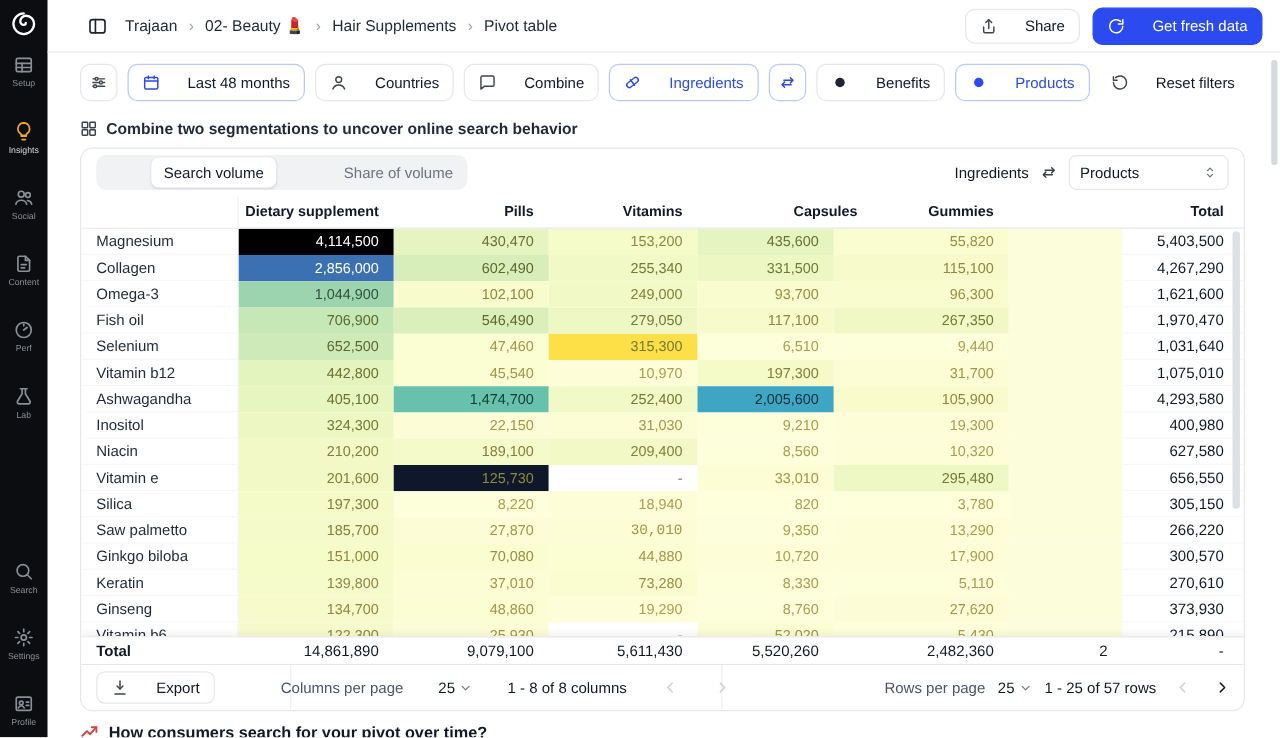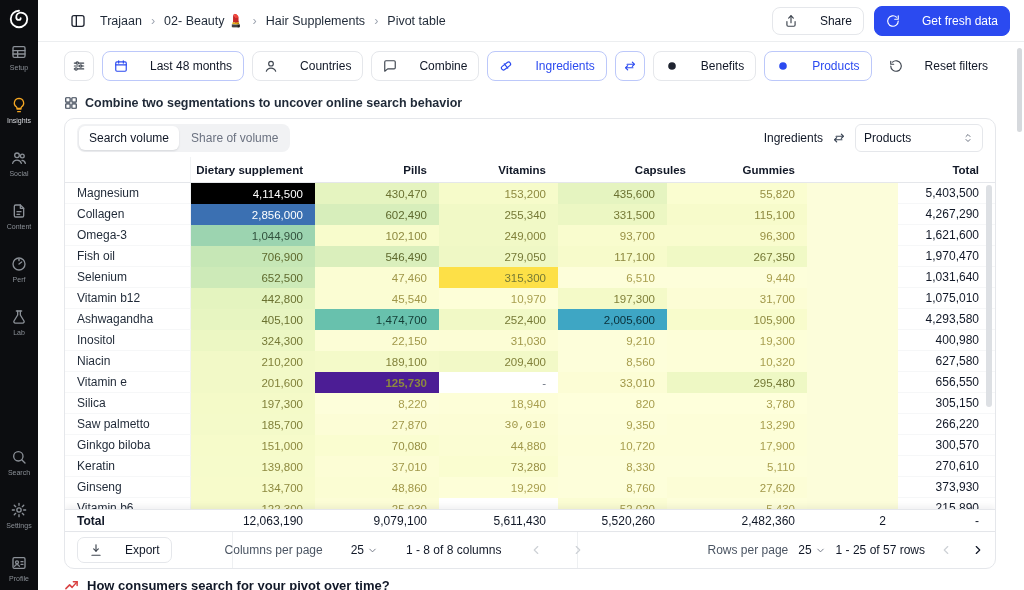--- a/index.html
+++ b/index.html
@@ -50,21 +50,21 @@
   .section-head{display:flex;align-items:center;gap:7px;padding:6px 14px 8px 26px;
                 font-size:12.5px;font-weight:700;color:#1f2937;}
   .section-head svg{width:14px;height:14px;color:#374151;}
 
   
   .card{margin:0 28px 0 26px;width:932px;border:1px solid #e5e7eb;border-radius:10px;
         background:#fff;position:relative;overflow:hidden;flex-shrink:0;}
   .card-top{height:38px;display:flex;align-items:center;padding:0 12px;gap:10px;}
   .seg{background:#f1f2f4;border-radius:8px;padding:2px;display:flex;gap:2px;}
   .seg .tab{height:24px;padding:0 10px;font-size:12px;color:#6b7280;display:flex;align-items:center;
-            border-radius:6px;cursor:pointer;white-space:nowrap;}
+            border-radius:6px;cursor:pointer;white-space:nowrap;margin-left:42px;}
   .seg .tab.active{background:#fff;color:#111827;font-weight:500;box-shadow:0 1px 2px rgba(16,24,40,.12);}
   .dim-controls{margin-left:auto;display:flex;align-items:center;gap:9px;}
   .dim-label{font-size:12px;font-weight:500;color:#111827;}
   .swap-btn{border:none;background:transparent;padding:0;cursor:pointer;color:#374151;}
   .swap-btn svg{width:14px;height:14px;}
   .select{width:128px;height:28px;border:1px solid #e5e7eb;border-radius:6px;display:flex;align-items:center;
           justify-content:space-between;padding:0 8px;font-size:12px;color:#111827;cursor:pointer;background:#fff;}
   .select svg{width:12px;height:12px;color:#6b7280;}
 
   
@@ -483,21 +483,21 @@
             <div class="cell num" style="width: 124px; background: rgb(244, 250, 201); color: rgb(129, 129, 58);">189,100</div>
             <div class="cell num" style="width: 119px; background: rgb(242, 249, 199); color: rgb(129, 129, 58);">209,400</div>
             <div class="cell num" style="width: 109px; background: rgb(253, 254, 218); color: rgb(168, 158, 78);">8,560</div>
             <div class="cell num" style="width: 140px; background: rgb(253, 254, 216); color: rgb(168, 158, 78);">10,320</div>
             <div class="cell num" style="width: 91px; background: rgb(252, 253, 218);"></div>
             <div class="cell num totalcol" style="width: 97px;">627,580</div>
           </div>
           <div class="trow">
             <div class="cell label" style="width: 126px;">Vitamin e</div>
             <div class="cell num" style="width: 124px; background: rgb(242, 249, 199); color: rgb(129, 129, 58);">201,600</div>
-            <div class="cell num" style="width: 124px; background: #4c1d95; color: rgb(141, 137, 63); font-weight: bold;">125,730</div>
+            <div class="cell num" style="width: 124px; background: #0f172a; color: rgb(141, 137, 63);">125,730</div>
             <div class="cell num" style="width: 119px; background: rgb(255, 255, 255); color: rgb(107, 114, 128);">-</div>
             <div class="cell num" style="width: 109px; background: rgb(252, 253, 213); color: rgb(160, 151, 73);">33,010</div>
             <div class="cell num" style="width: 140px; background: rgb(238, 248, 196); color: rgb(117, 121, 54);">295,480</div>
             <div class="cell num" style="width: 91px; background: rgb(252, 253, 218);"></div>
             <div class="cell num totalcol" style="width: 97px;">656,550</div>
           </div>
           <div class="trow">
             <div class="cell label" style="width: 126px;">Silica</div>
             <div class="cell num" style="width: 124px; background: rgb(244, 250, 200); color: rgb(129, 129, 58);">197,300</div>
             <div class="cell num" style="width: 124px; background: rgb(253, 254, 218); color: rgb(168, 158, 78);">8,220</div>
@@ -553,21 +553,21 @@
             <div class="cell num" style="width: 124px; background: rgb(252, 253, 214); color: rgb(160, 151, 73);">25,930</div>
             <div class="cell num" style="width: 119px; background: rgb(255, 255, 255); color: rgb(107, 114, 128);">-</div>
             <div class="cell num" style="width: 109px; background: rgb(251, 253, 211); color: rgb(160, 151, 73);">52,020</div>
             <div class="cell num" style="width: 140px; background: rgb(253, 254, 218); color: rgb(168, 158, 78);">5,430</div>
             <div class="cell num" style="width: 91px; background: rgb(252, 253, 218);"></div>
             <div class="cell num totalcol" style="width: 97px;">215,890</div>
           </div>
         </div>
       <div class="total-row">
           <div class="cell label" style="width: 126px;">Total</div>
-          <div class="cell num" style="width: 124px;">12,063,190</div>
+          <div class="cell num" style="width: 124px;">14,861,890</div>
           <div class="cell num" style="width: 124px;">9,079,100</div>
           <div class="cell num" style="width: 119px;">5,611,430</div>
           <div class="cell num" style="width: 109px;">5,520,260</div>
           <div class="cell num" style="width: 140px;">2,482,360</div>
           <div class="cell num" style="width: 91px;">2</div>
           <div class="cell num" style="width: 97px;">-</div>
         </div>
       <div class="vscroll"></div>
 
       <div class="pager">

